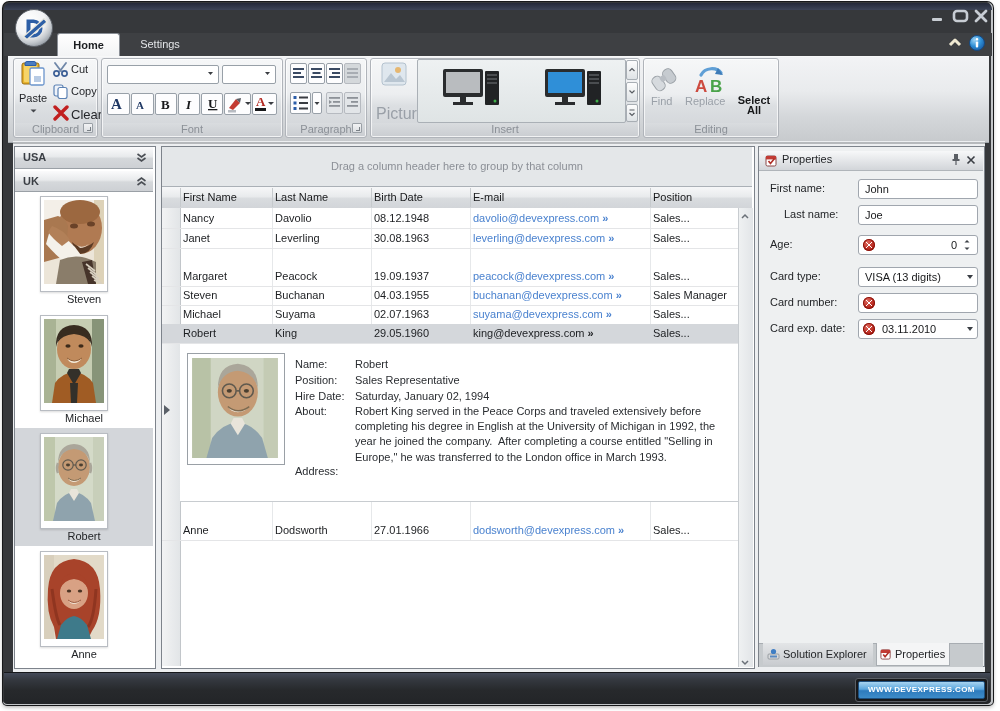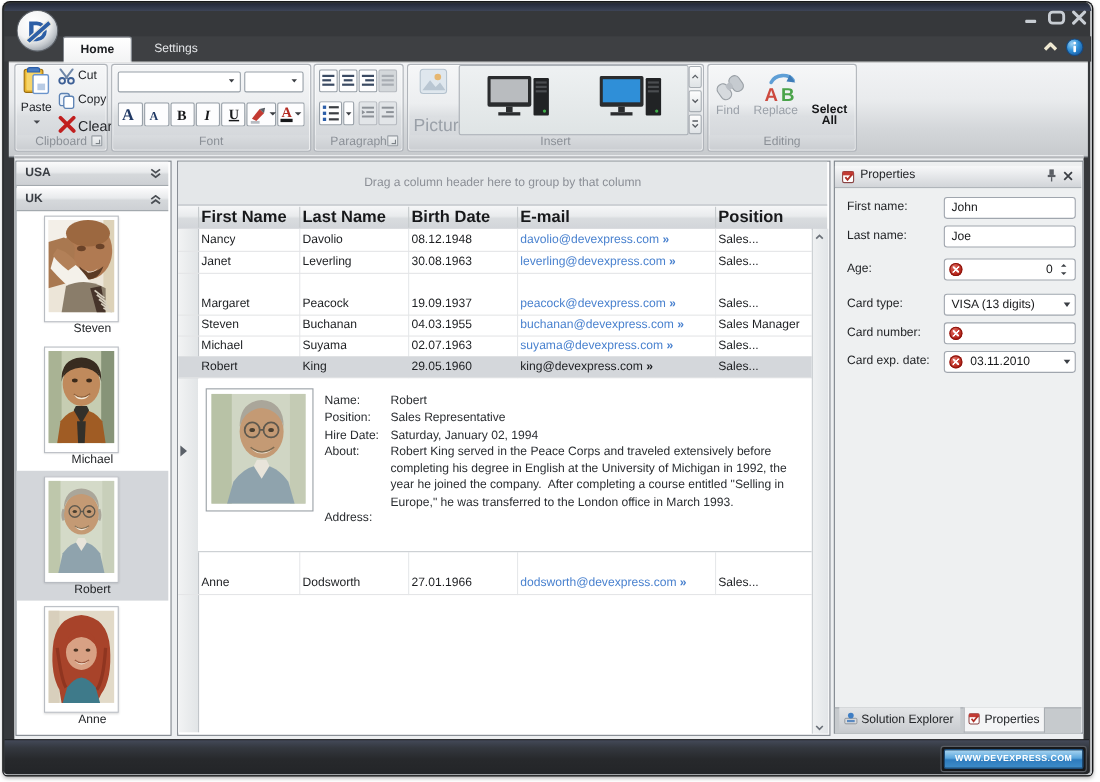--- a/index.html
+++ b/index.html
@@ -18,21 +18,21 @@
 
 #client{left:13px;top:141px;width:972px;height:531px;background:#edeff1;}
 
 #status{left:4px;top:672px;width:986px;height:31px;background:linear-gradient(#434958 0%,#34383f 22%,#27292c 55%,#232528 100%);border-radius:0 0 3px 3px;border-top:1px solid #16181b;}
 
 .lph{background:linear-gradient(#fbfbfc 0%,#e8eaec 45%,#d5d8db 55%,#cdd0d4 100%);border-bottom:1px solid #9aa0a6;font-size:11px;font-weight:bold;color:#3a3e44;line-height:21px;padding-left:8px;box-sizing:border-box;}
 .pframe{background:#fff;border:1px solid #b8bcc2;padding:3px;box-shadow:0 1px 2px rgba(0,0,0,.15);}
 .plabel{width:140px;text-align:center;font-size:11px;color:#232528;}
 
 .ghead{background:linear-gradient(#f6f7f8 0%,#e9ebed 45%,#d9dcdf 55%,#d2d5d9 100%);border-bottom:1px solid #a8adb2;}
-.gheadtxt{font-size:15px;font-weight:bold;color:#17181a;line-height:21px;}
+.gheadtxt{font-size:11px;font-weight:normal;color:#17181a;line-height:21px;}
 .grow{position:absolute;left:0;width:576px;height:19px;border-bottom:1px solid #e4e5e7;font-size:11px;color:#1c1e21;line-height:19px;}
 .gc{position:absolute;top:0;height:19px;overflow:hidden;white-space:nowrap;}
 .glink{color:#4a82cf;}
 .sbtn{width:12px;height:12px;}
 
 .flabel{left:770px;font-size:11px;color:#232528;}
 .fbox{left:858px;width:112px;height:18px;background:#fff;border:1px solid #a0a6ae;border-radius:3px;font-size:11px;color:#17181a;line-height:18px;padding-left:6px;box-sizing:content-box;}
 .fval{}
 .err{position:absolute;left:4px;top:3px;width:12px;height:12px;border-radius:50%;background:radial-gradient(circle at 35% 30%,#e06a5f,#b01c12 70%);box-shadow:inset 0 0 0 1px #8c150d;}
 .err::after{content:"";position:absolute;left:2.8px;top:2.8px;width:6.4px;height:6.4px;background:
@@ -509,21 +509,21 @@
 <svg class="abs" style="left:951px;top:153px" width="10" height="13" viewBox="0 0 10 13">
     <rect x="3" y="1" width="4" height="5" fill="#5a5e64"></rect>
     <rect x="1.5" y="6" width="7" height="2" fill="#5a5e64"></rect>
     <rect x="4.4" y="8" width="1.2" height="4" fill="#5a5e64"></rect>
   </svg>
 <svg class="abs" style="left:966px;top:155px" width="10" height="10" viewBox="0 0 10 10">
     <path d="M1.5 1.5 L8.5 8.5 M8.5 1.5 L1.5 8.5" stroke="#3a3e44" stroke-width="1.6"></path>
   </svg>
 <div class="abs flabel" style="top:182px;">First name:</div>
 <div class="abs fbox" style="top:179px;"><span class="fval">John</span></div>
-<div class="abs flabel" style="top:208px;">Last name:</div>
+<div class="abs flabel" style="top:208px;margin-left:14px;">Last name:</div>
 <div class="abs fbox" style="top:205px;"><span class="fval">Joe</span></div>
 <div class="abs flabel" style="top:238px;">Age:</div>
 <div class="abs fbox" style="top:235px;">
     <span class="err"></span>
     <span class="fval" style="position:absolute;right:20px;">0</span>
   </div>
 <div class="abs" style="left:962px;top:238px;width:10px;height:14px;">
  <svg width="10" height="14" viewBox="0 0 10 14">
       <path d="M2.5 4.5 L5 2 L7.5 4.5 Z" fill="#3c4046"></path>
       <path d="M2.5 9.5 L5 12 L7.5 9.5 Z" fill="#3c4046"></path>

